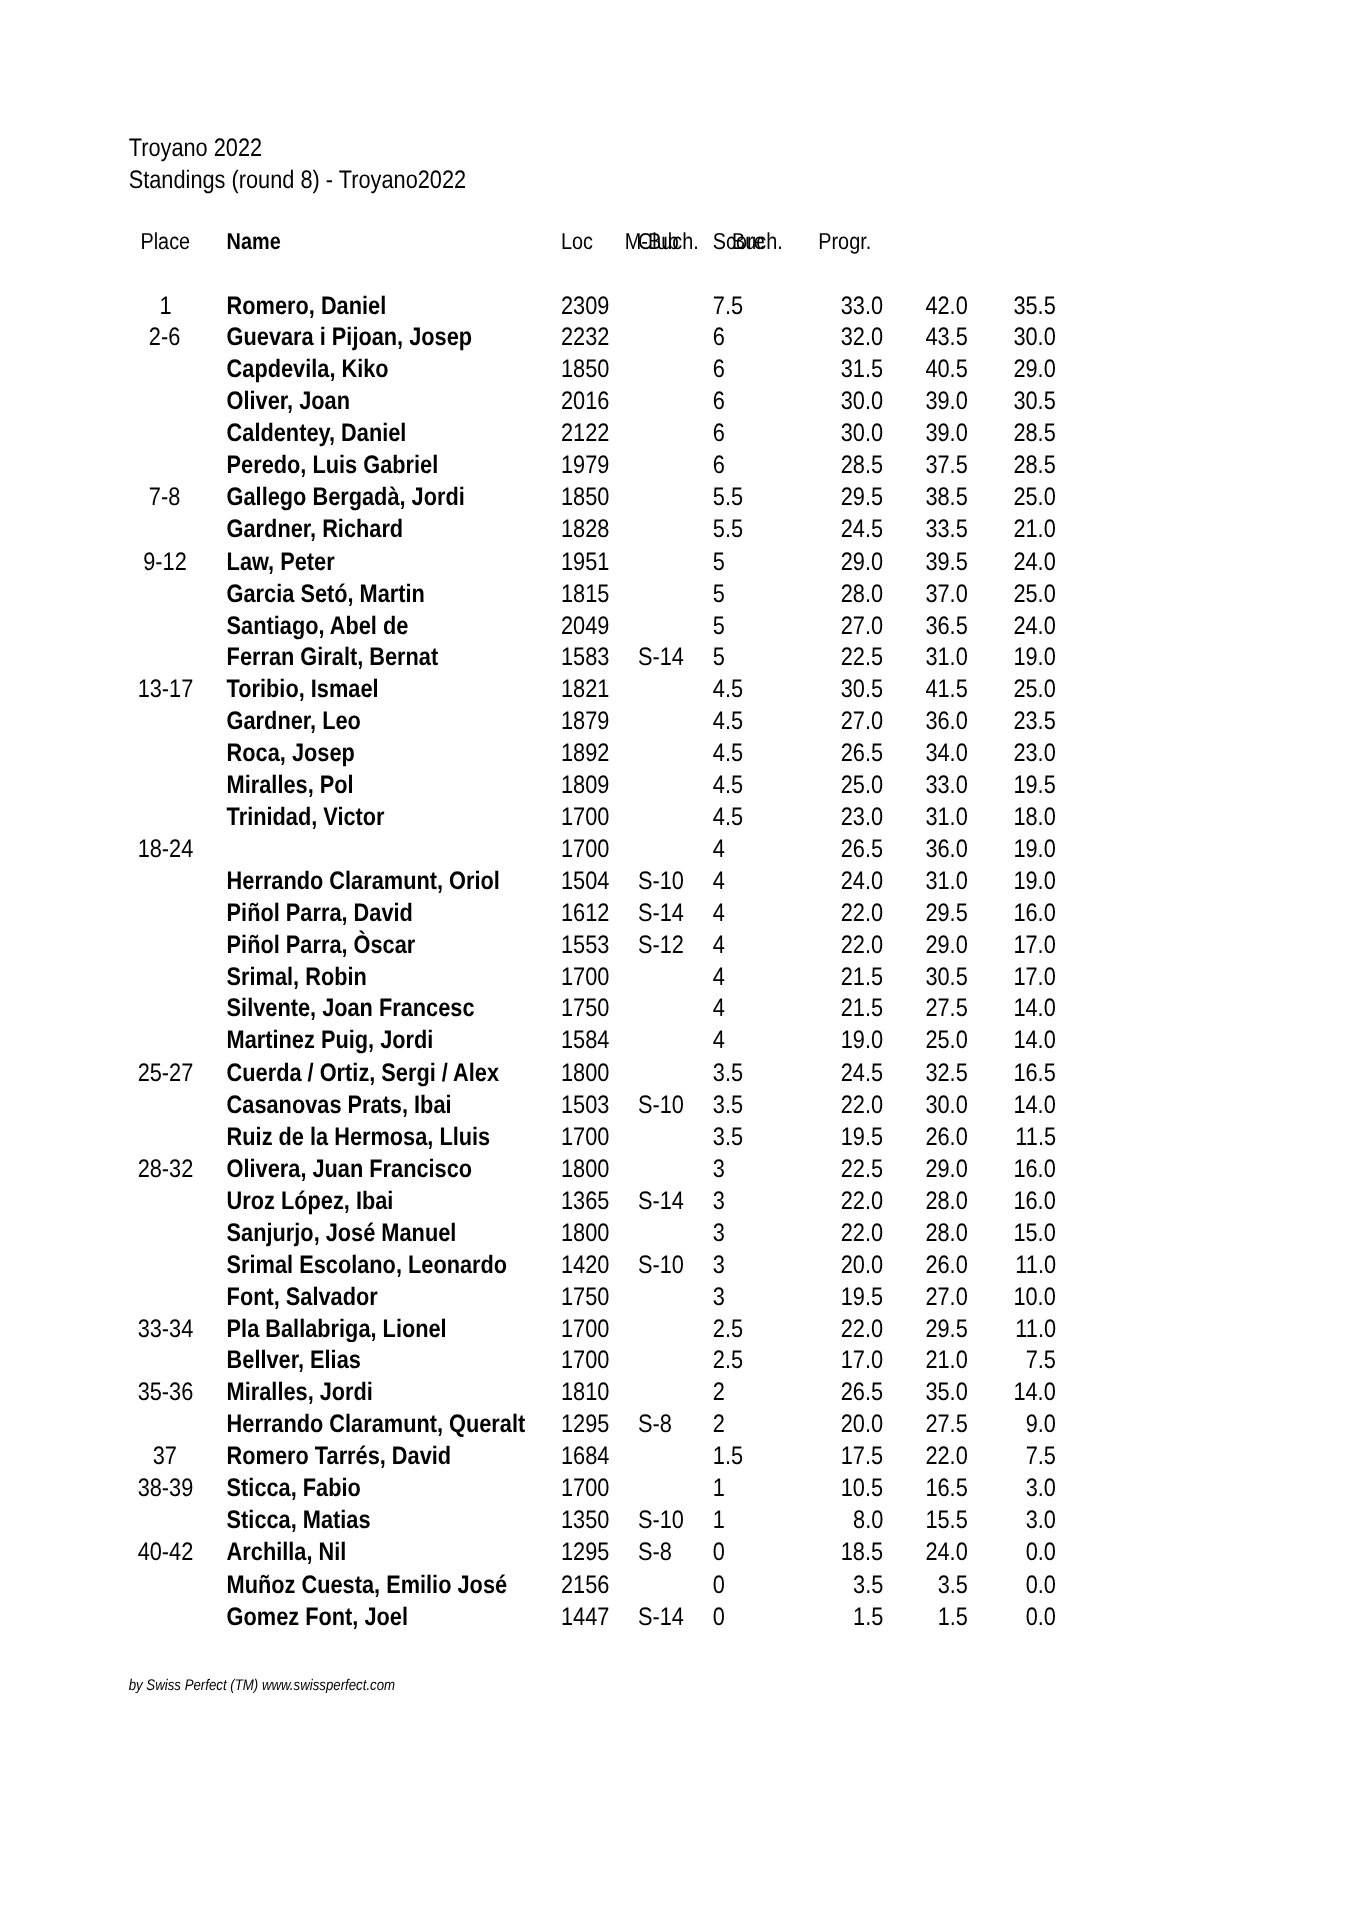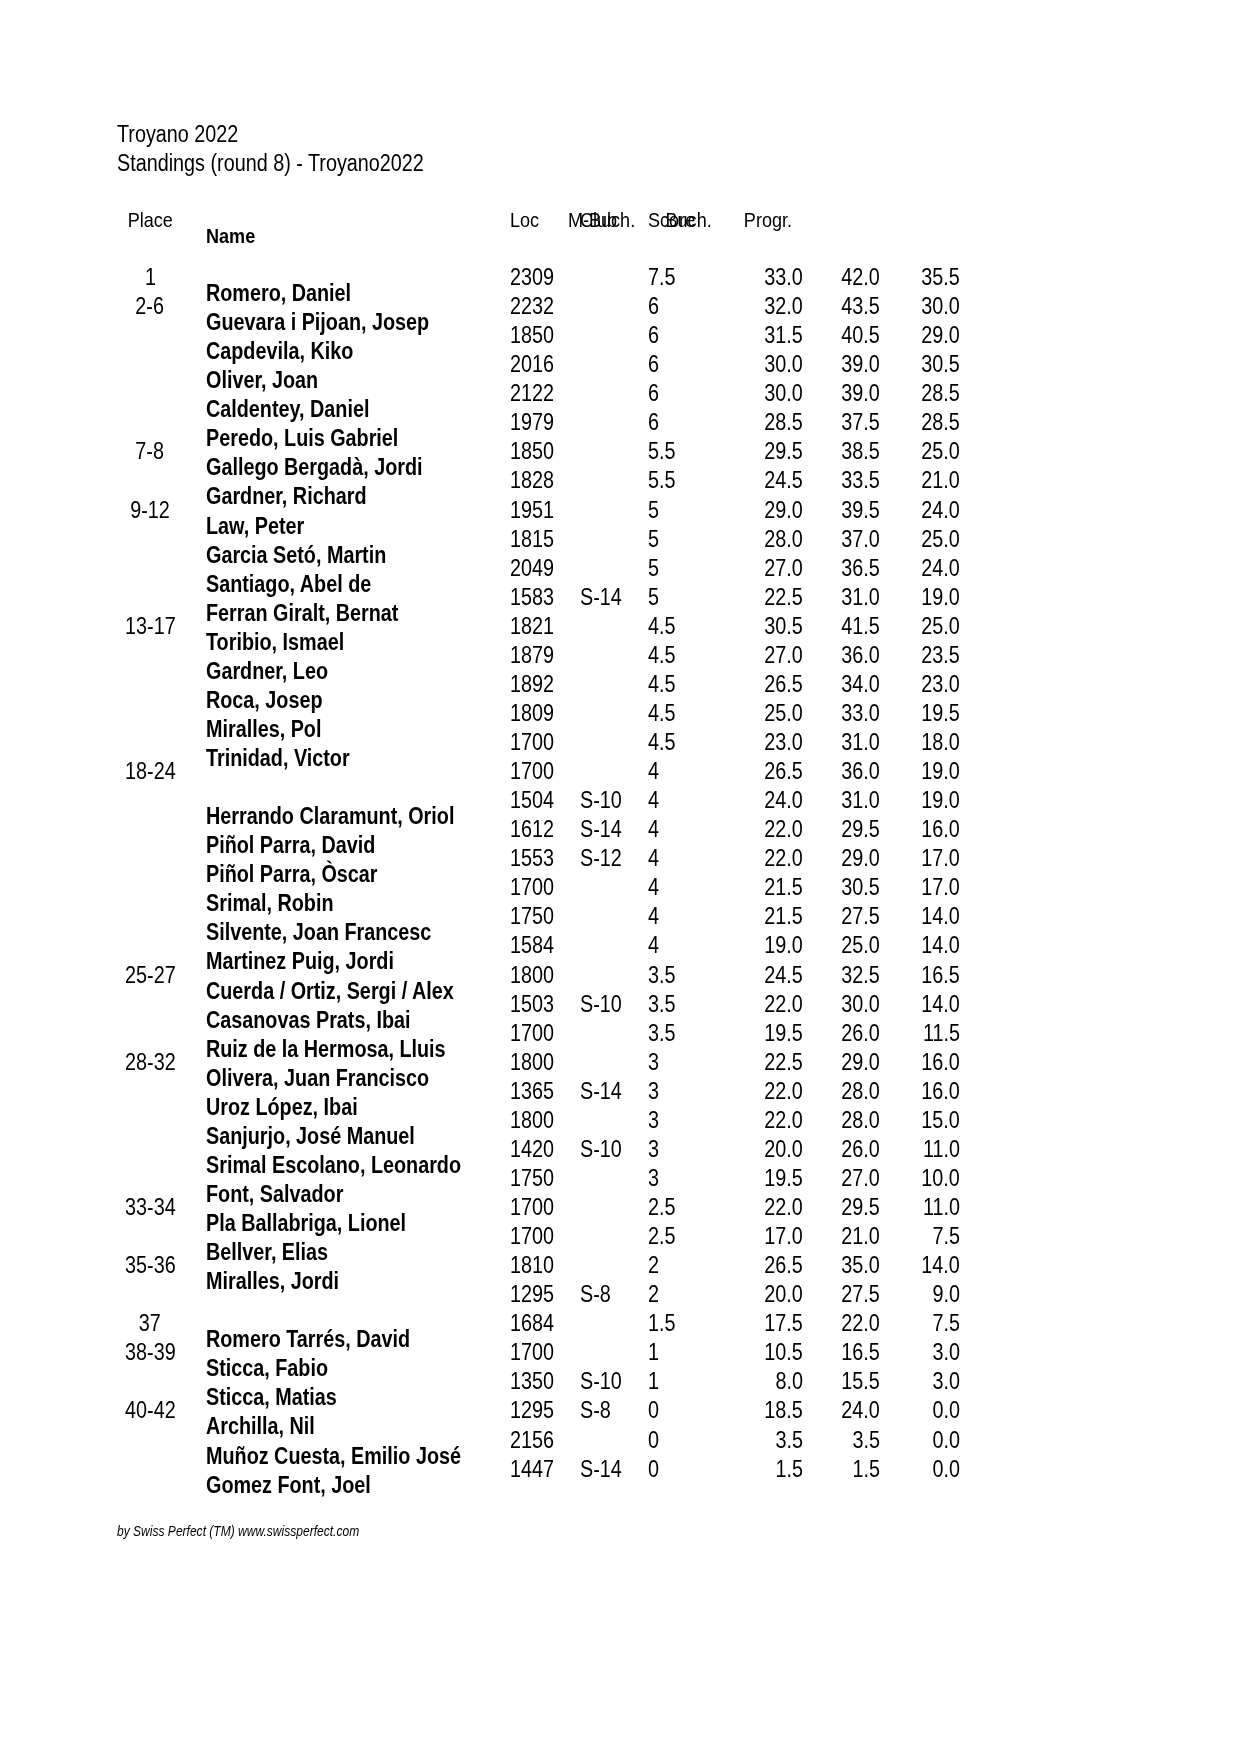--- a/index.html
+++ b/index.html
@@ -8,21 +8,21 @@
   .cond { display: inline-block; transform: scaleX(0.86); transform-origin: left center; white-space: nowrap; }
   .cond-r { display: inline-block; transform: scaleX(0.86); transform-origin: right center; white-space: nowrap; }
   .cond-c { display: inline-block; transform: scaleX(0.86); transform-origin: center center; white-space: nowrap; }
   #title { position: absolute; left: 117px; top: 120px; font-size: 23px; line-height: 28px; text-decoration: underline; }
   #subtitle { position: absolute; left: 117px; top: 149px; font-size: 23px; line-height: 28px; }
   #header { position: absolute; left: 0; top: 205px; width: 1073px; height: 30px; font-size: 21px; }
   #rows { position: absolute; left: 0; top: 263px; width: 1241px; }
   .row { position: relative; height: 29.07px; font-size: 23px; line-height: 29px; }
   .c { position: absolute; top: 0; }
   .c-place { left: 110px; width: 80px; text-align: center; }
-  .c-name { left: 206px; font-weight: bold; margin-top: 16px; }
+  .c-name { left: 206px; font-weight: bold; }
   .c-loc { left: 510px; }
   .c-club { left: 580px; text-decoration: underline; }
   .c-score { left: 648px; }
   .c-mbuch { right: calc(1241px - 803px); text-align: center; }
   .c-buch { right: calc(1241px - 880px); }
   .c-progr { right: calc(1241px - 960px); text-align: center; }
   #header .c { line-height: 30px; }
   #footer { position: absolute; left: 117px; top: 1521px; font-size: 14px; font-style: italic; line-height: 20px; }
 </style>
 </head>
@@ -387,20 +387,21 @@
       <div class="c c-name"><span class="cond">Miralles, Jordi</span></div>
       <div class="c c-loc"><span class="cond">1810</span></div>
       <div class="c c-club"><span class="cond"></span></div>
       <div class="c c-score"><span class="cond">2</span></div>
       <div class="c c-mbuch"><span class="cond-r">26.5</span></div>
       <div class="c c-buch"><span class="cond-r">35.0</span></div>
       <div class="c c-progr"><span class="cond-r">14.0</span></div>
     </div>
     <div class="row">
       <div class="c c-place"><span class="cond-c"></span></div>
+      <div class="c c-name"><span class="cond">Herrando Claramunt, Queralt</span></div>
       <div class="c c-loc"><span class="cond">1295</span></div>
       <div class="c c-club"><span class="cond">S-8</span></div>
       <div class="c c-score"><span class="cond">2</span></div>
       <div class="c c-mbuch"><span class="cond-r">20.0</span></div>
       <div class="c c-buch"><span class="cond-r">27.5</span></div>
       <div class="c c-progr"><span class="cond-r">9.0</span></div>
     </div>
     <div class="row">
       <div class="c c-place"><span class="cond-c">37</span></div>
       <div class="c c-name"><span class="cond">Romero Tarrés, David</span></div>

